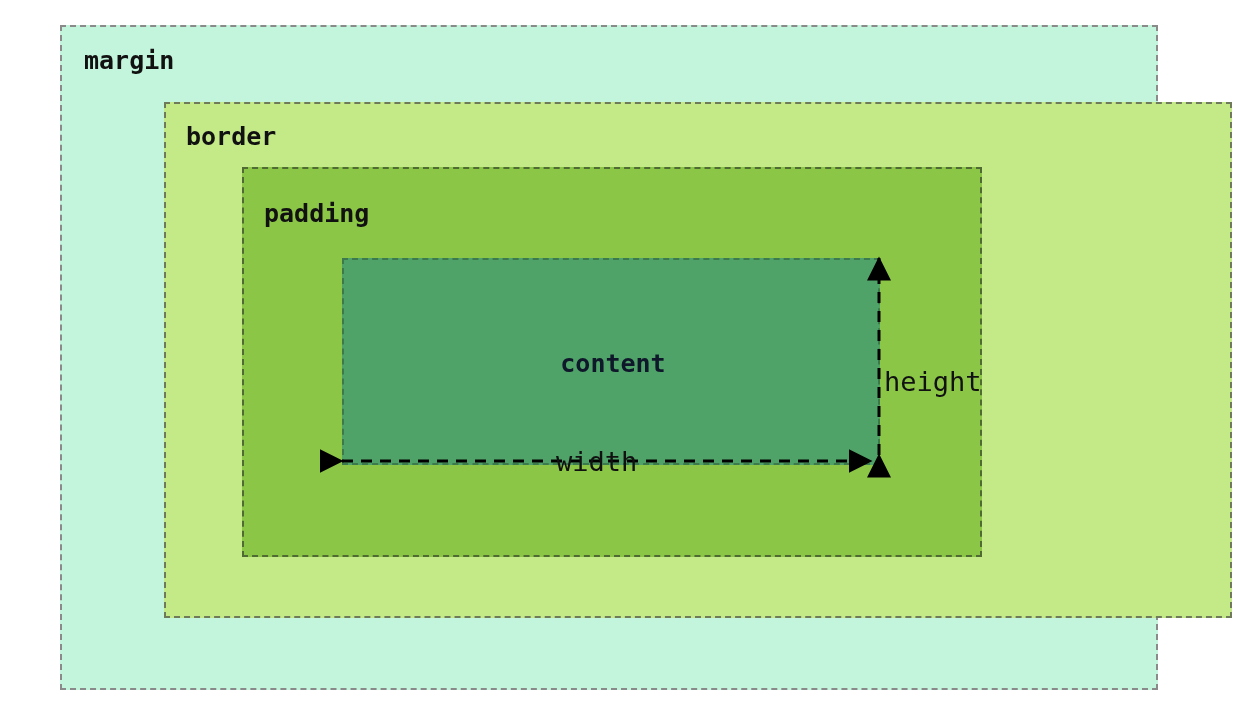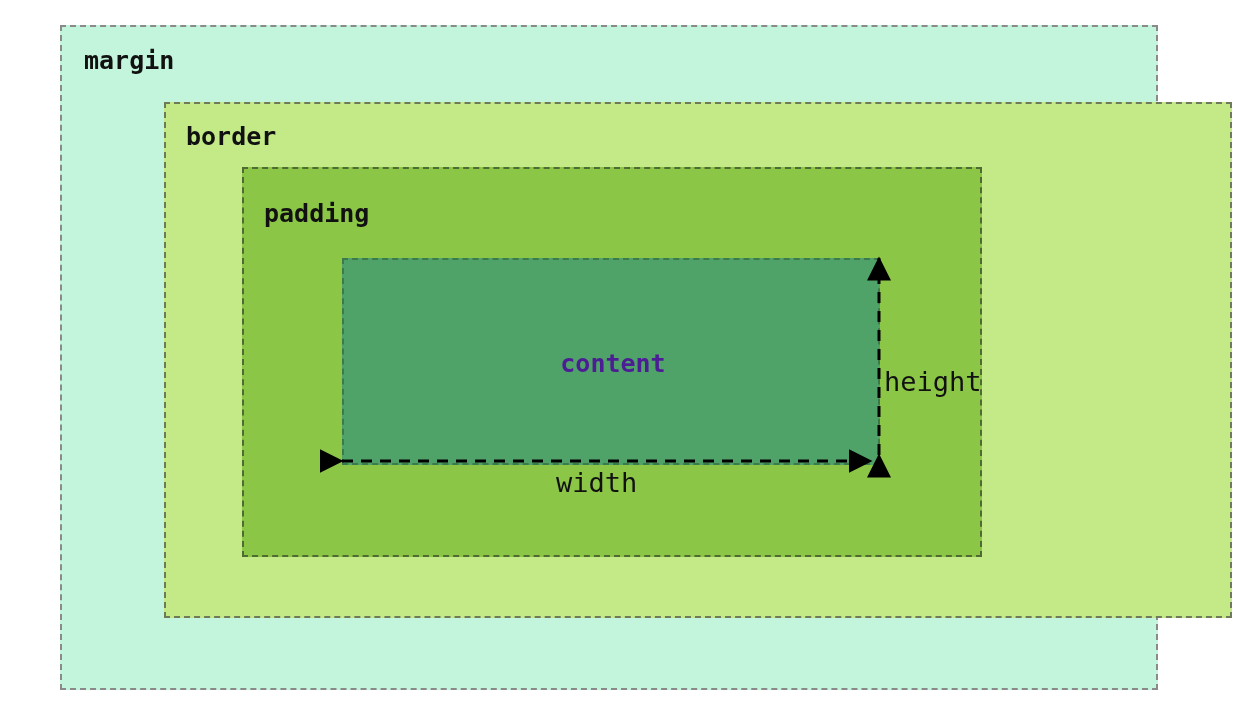--- a/index.html
+++ b/index.html
@@ -80,21 +80,21 @@
     left: 0;
     top: 0;
     width: 538px;
     height: 207px;
     display: flex;
     align-items: center;
     justify-content: center;
     font-family: "DejaVu Sans Mono", monospace;
     font-weight: bold;
     font-size: 25px;
-    color: #4c1d95;
+    color: #0f172a;
     pointer-events: none;
   }
 
   
   .dim-svg {
     position: absolute;
     left: 0;
     top: 0;
     width: 1240px;
     height: 718px;
@@ -104,21 +104,21 @@
 
   .dim-label {
     position: absolute;
     font-family: "DejaVu Sans Mono", monospace;
     font-weight: normal;
     font-size: 27px;
     color: #111111;
     white-space: nowrap;
   }
   .label-height { left: 884px; top: 342px; margin-top: 24px; }
-  .label-width  { left: 556px; top: 467px; }
+  .label-width  { left: 556px; top: 446px; }
 </style>
 </head>
 <body>
 
 <div id="diagram-root">
 
   <div class="box margin-box">
     <span class="region-label label-margin">margin</span>
 
     <div class="box border-box">

